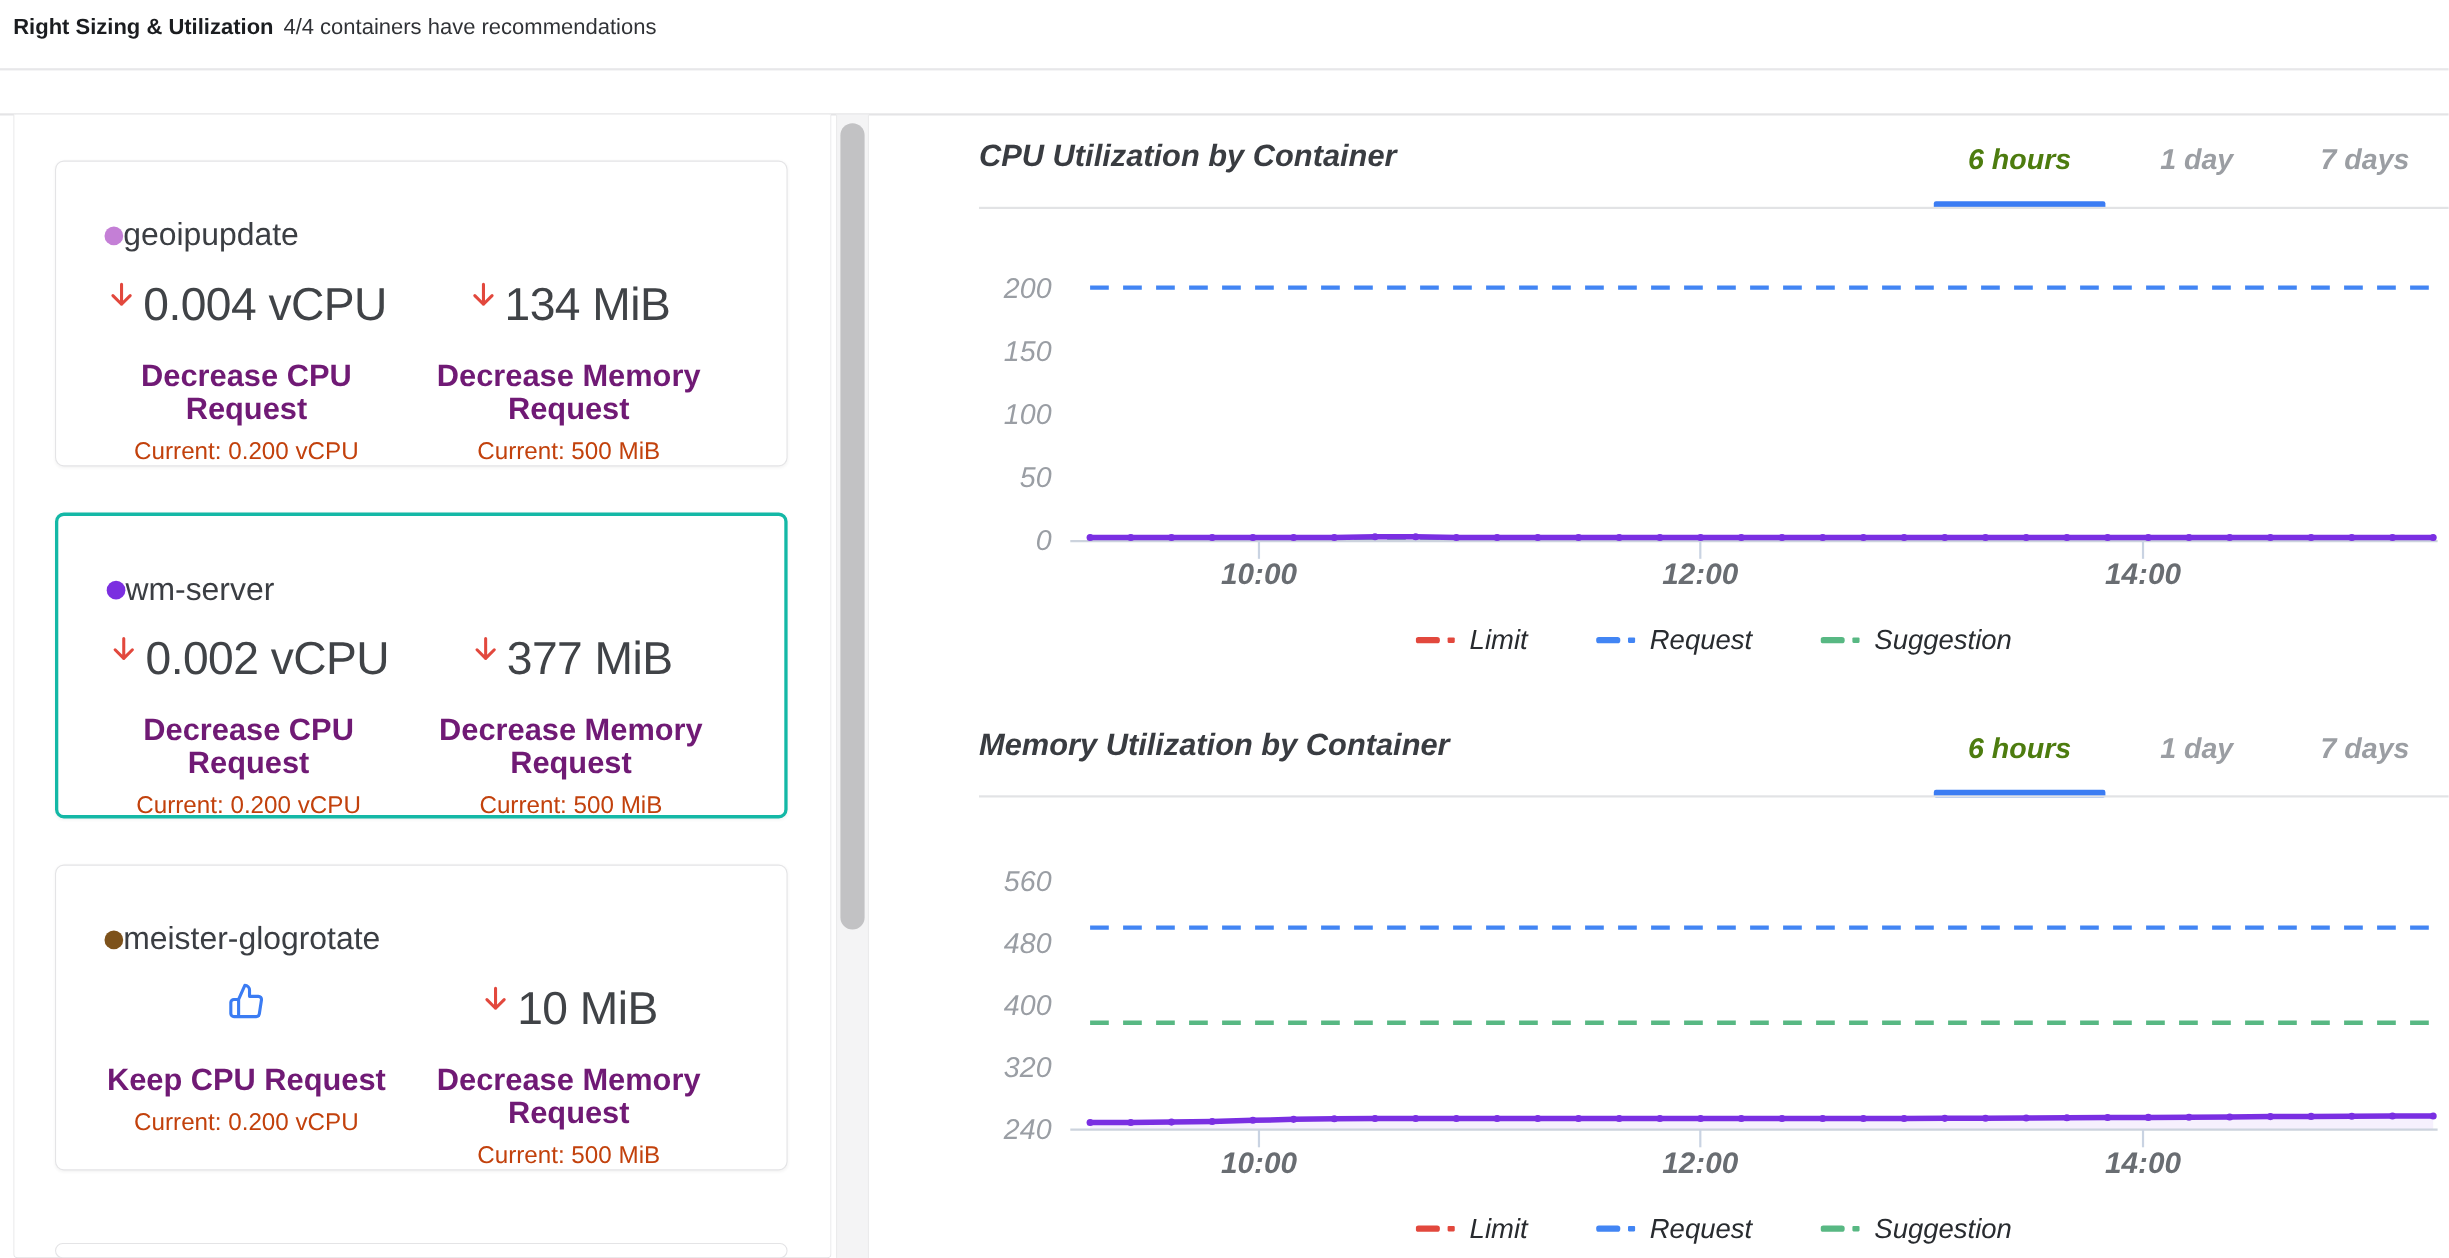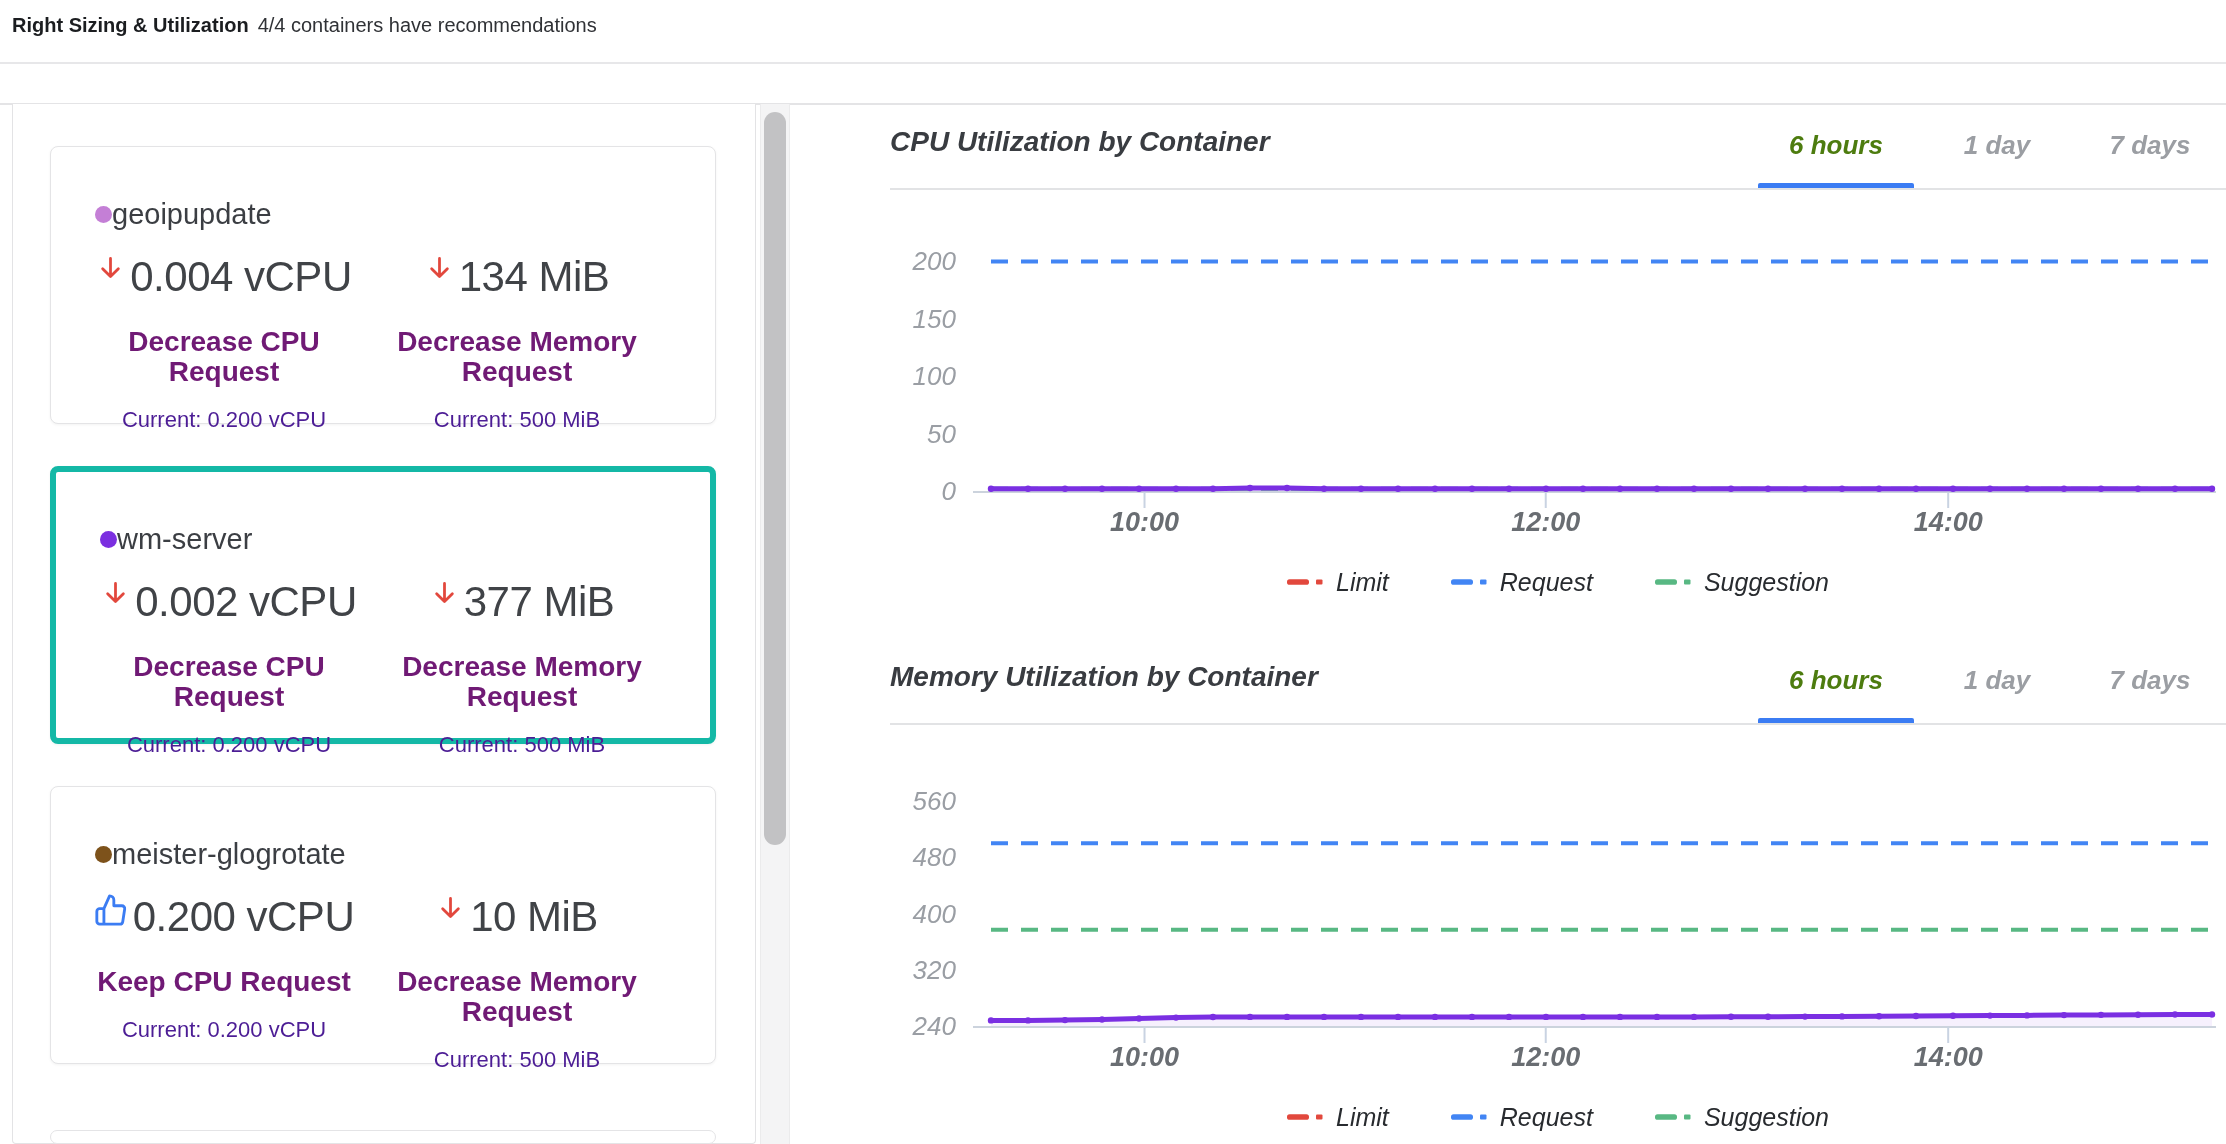--- a/index.html
+++ b/index.html
@@ -13,33 +13,33 @@
 
   
   .panel{position:absolute;left:12px;top:104px;width:744px;height:1040px;background:#fff;
          border:1.5px solid #e3e3e5;border-top:none;border-radius:0 0 4px 4px;box-sizing:border-box;}
   .scroll-track{position:absolute;left:760px;top:104px;width:30px;height:1040px;background:#f4f4f5;
                 border-left:1px solid #ebebec;border-right:1px solid #ebebec;box-sizing:border-box;}
   .scroll-thumb{position:absolute;left:764px;top:112px;width:22px;height:733px;background:#c2c2c4;border-radius:11px;}
 
   .card{position:absolute;left:50px;width:666px;height:278px;background:#fff;border:1.5px solid #e4e4e6;
         border-radius:8px;box-sizing:border-box;box-shadow:0 1px 3px rgba(0,0,0,0.05);}
-  .card.selected{border:6px solid #14b8a6;}
+  .card.selected{border:3px solid #14b8a6;}
   .card.partial{height:14px;box-shadow:none;overflow:hidden;}
   .card-head{position:absolute;top:48px;left:44px;height:38px;display:flex;align-items:center;}
   .dot{width:17px;height:17px;border-radius:50%;flex:none;}
   .cname{font-size:29px;color:#3b3e43;}
   .col{position:absolute;top:106px;text-align:center;}
   .col.c1{left:28px;width:290px;}
   .col.c2{left:316px;width:300px;}
   .val{display:flex;justify-content:center;align-items:flex-start;gap:5px;height:62px;
        font-size:42px;color:#404347;letter-spacing:-0.5px;}
   .ricon{display:flex;align-items:center;}
   .action{margin-top:12px;font-size:28px;font-weight:700;color:#701a75;line-height:30px;}
-  .current{margin-top:19px;font-size:22px;color:#4c1d95;line-height:28px;}
+  .current{margin-top:9px;font-size:22px;color:#c2410c;line-height:28px;}
 
   
   .chart{position:absolute;left:890px;width:1336px;font-style:italic;}
   .chart-title{position:absolute;left:0;top:26px;margin:0;font-size:28px;font-weight:700;color:#393c41;}
   .tab{position:absolute;top:0;height:90px;display:flex;align-items:center;justify-content:center;
        font-size:26px;font-weight:700;color:#9b9ea3;cursor:pointer;}
   .tab.active{color:#4d7c0f;}
   .tab.active::after{content:"";position:absolute;left:2px;right:2px;bottom:0;height:7px;background:#3b7cf3;border-radius:2px;}
   .chart-divider{position:absolute;top:88px;left:0;right:0;height:2px;background:#e2e3e5;}
   svg.plot{position:absolute;left:0;top:90px;overflow:visible;}
@@ -128,21 +128,20 @@
       <span class="dot" style="background: rgb(125, 82, 27);"></span>
       <span class="cname">meister-glogrotate</span>
     </div>
     <div class="col c1">
       <div class="val">
           <span class="ricon">
             <svg viewBox="0 0 24 24" fill="none" stroke="#3b7cf3" stroke-linecap="round" stroke-linejoin="round" width="34" height="34" stroke-width="2">
               <path d="M14 9V5a3 3 0 0 0-3-3l-4 9v11h11.28a2 2 0 0 0 2-1.7l1.38-9a2 2 0 0 0-2-2.3zM7 22H4a2 2 0 0 1-2-2v-7a2 2 0 0 1 2-2h3"></path>
             </svg>
           </span>
-          <span class="vtext">0.200 vCPU</span>
         </div>
       <div class="action">Keep CPU Request</div>
       <div class="current">Current: 0.200 vCPU</div>
     </div>
     <div class="col c2">
       <div class="val">
           <span class="ricon">
             <svg viewBox="0 0 24 24" fill="none" stroke="#e2483d" stroke-linecap="round" stroke-linejoin="round" width="29" height="29" stroke-width="2.3">
               <path d="M12 4.5v15M5.5 13l6.5 6.5L18.5 13"></path>
             </svg>

